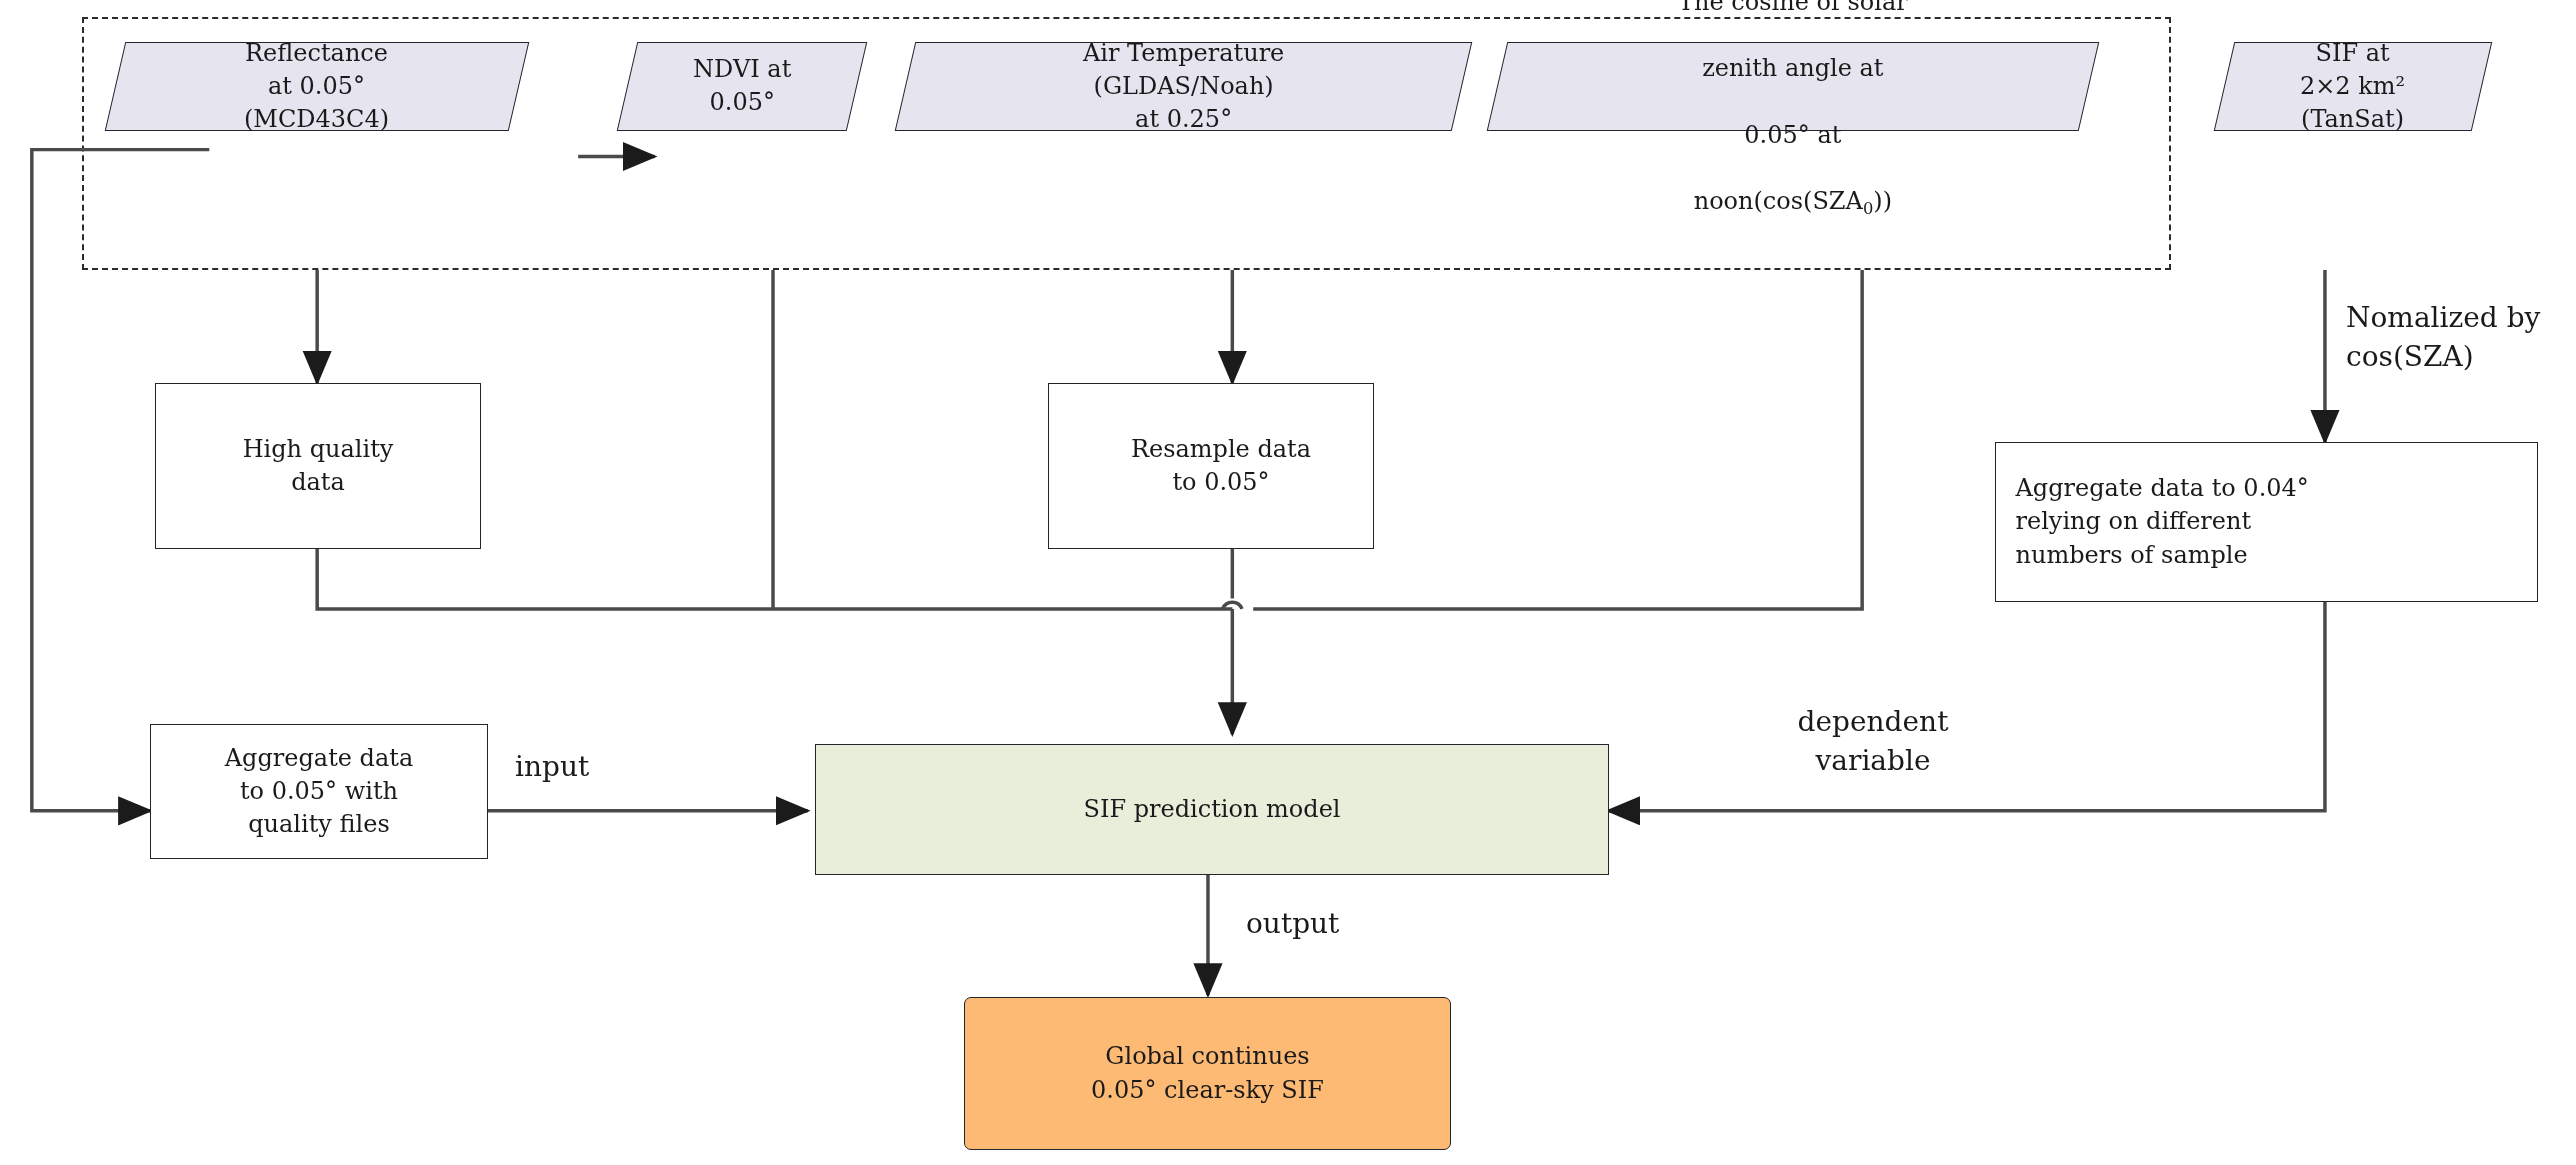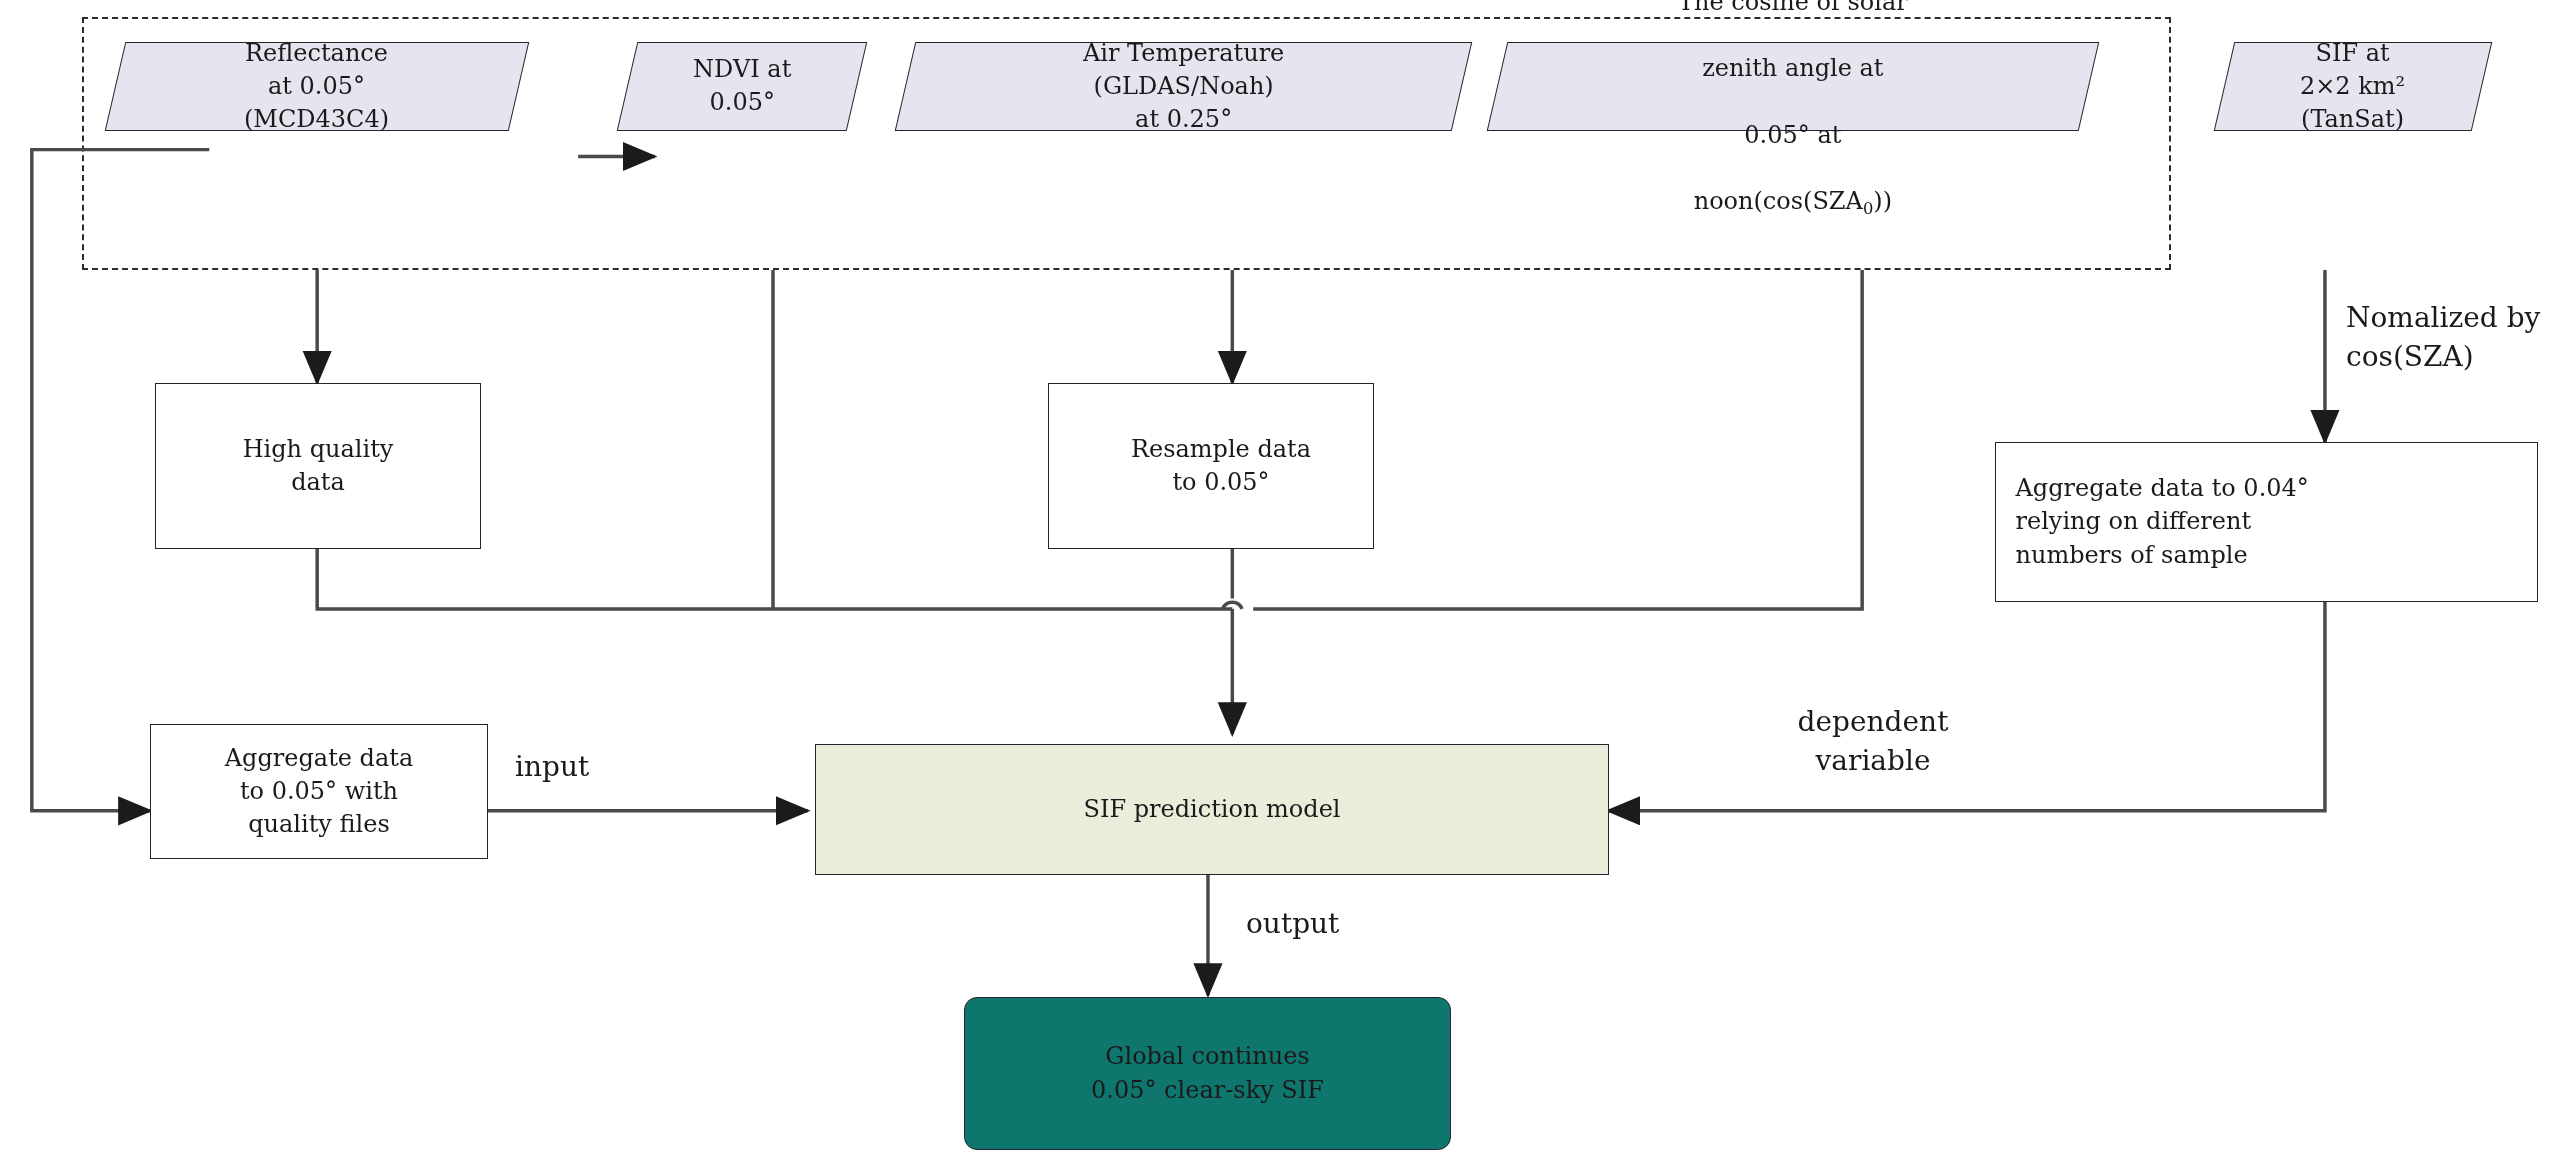--- a/index.html
+++ b/index.html
@@ -17,21 +17,21 @@
         transform:skewX(-13deg);}
   .para .txt{transform:skewX(13deg);}
 
   
   .proc{background:#ffffff;border:1.7px solid #24242c;}
 
   
   .model{background:#e9eedb;border:1.7px solid #24242c;}
 
   
-  .outbox{background:#0f766e;border:1.7px solid #24242c;border-radius:13px;}
+  .outbox{background:#fdba74;border:1.7px solid #24242c;border-radius:7px;}
 
   
   .dashframe{position:absolute;border:2.1px dashed #2b2b2b;box-sizing:border-box;}
 
   .lbl{position:absolute;line-height:1.38;text-align:center;white-space:pre-line;}
   .fs32{font-size:28px;}
   .fs34{font-size:24px;}
   sub{font-size:0.68em;vertical-align:-0.28em;}
 </style>
 </head>

